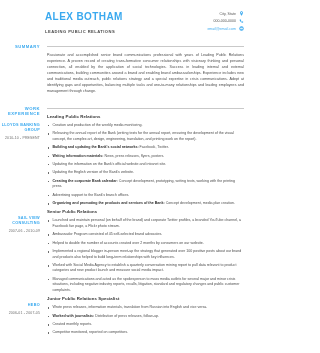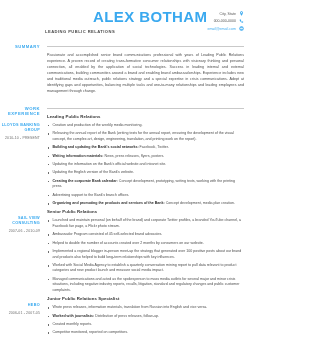--- a/index.html
+++ b/index.html
@@ -7,22 +7,22 @@
     width:250px;height:353px;background:#ffffff;
     font-family:"Liberation Sans",sans-serif;
     color:#3a3a3a;overflow:hidden;
   }
   .page{width:250px;height:353px;position:relative;box-sizing:border-box;padding:0;}
 
   
   .header{display:flex;align-items:flex-start;padding:9px 6px 0 45px;}
   .head-left{flex:1;}
   .name{
-    font-size:15px;font-weight:bold;color:#3aa9ef;letter-spacing:.4px;
-    line-height:16px;white-space:nowrap;margin-left:48px;
+    font-size:10px;font-weight:bold;color:#3aa9ef;letter-spacing:.4px;
+    line-height:16px;white-space:nowrap;
   }
   .job-title{
     font-size:4.1px;font-weight:bold;color:#4a4a4a;letter-spacing:.45px;
     margin-top:3.5px;text-transform:uppercase;
   }
   .head-right{width:62px;padding-top:2px;}
   .c-row{display:flex;align-items:center;justify-content:flex-end;gap:3px;margin-bottom:2.6px;}
   .c-text{font-size:3.5px;color:#555;letter-spacing:.05px;white-space:nowrap;}
   .c-text.link{color:#3aa9ef;}
   .c-ico{width:5px;height:5px;flex:0 0 5px;display:block;}

